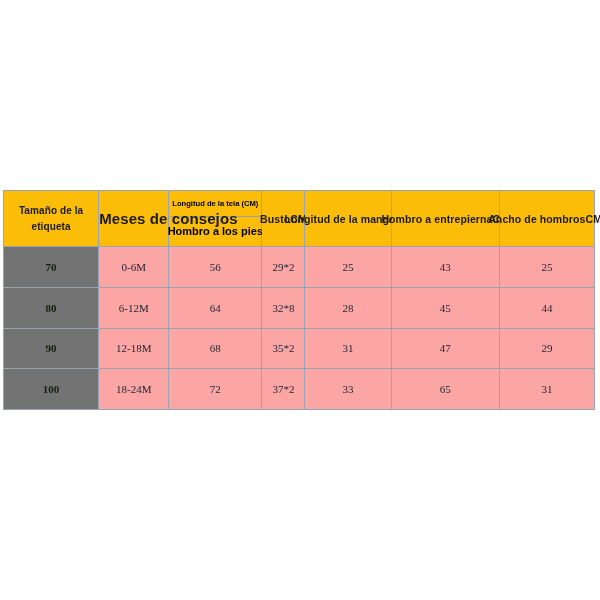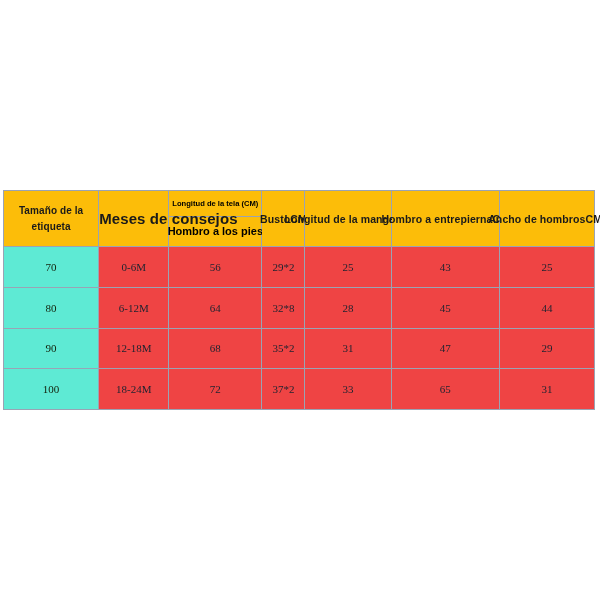--- a/index.html
+++ b/index.html
@@ -101,27 +101,28 @@
     font-weight: bold;
     color: #1a1a1a;
     pointer-events: none;
   }
 
   
   #size-table tbody td {
     height: 27.4px;
     font-size: 11px;
     color: #1c2330;
-    background: #ef4444;
+    background: #fca5a5;
     font-family: "Liberation Serif", serif;
   }
 
   #size-table tbody td.size-cell {
-    background: #5eead4;
+    background: #737373;
     color: #12200a;
+    font-weight: bold;
   }
 </style>
 </head>
 <body>
 
 <div id="canvas">
 
   <table id="size-table">
     <colgroup>
       <col style="width:95px">

